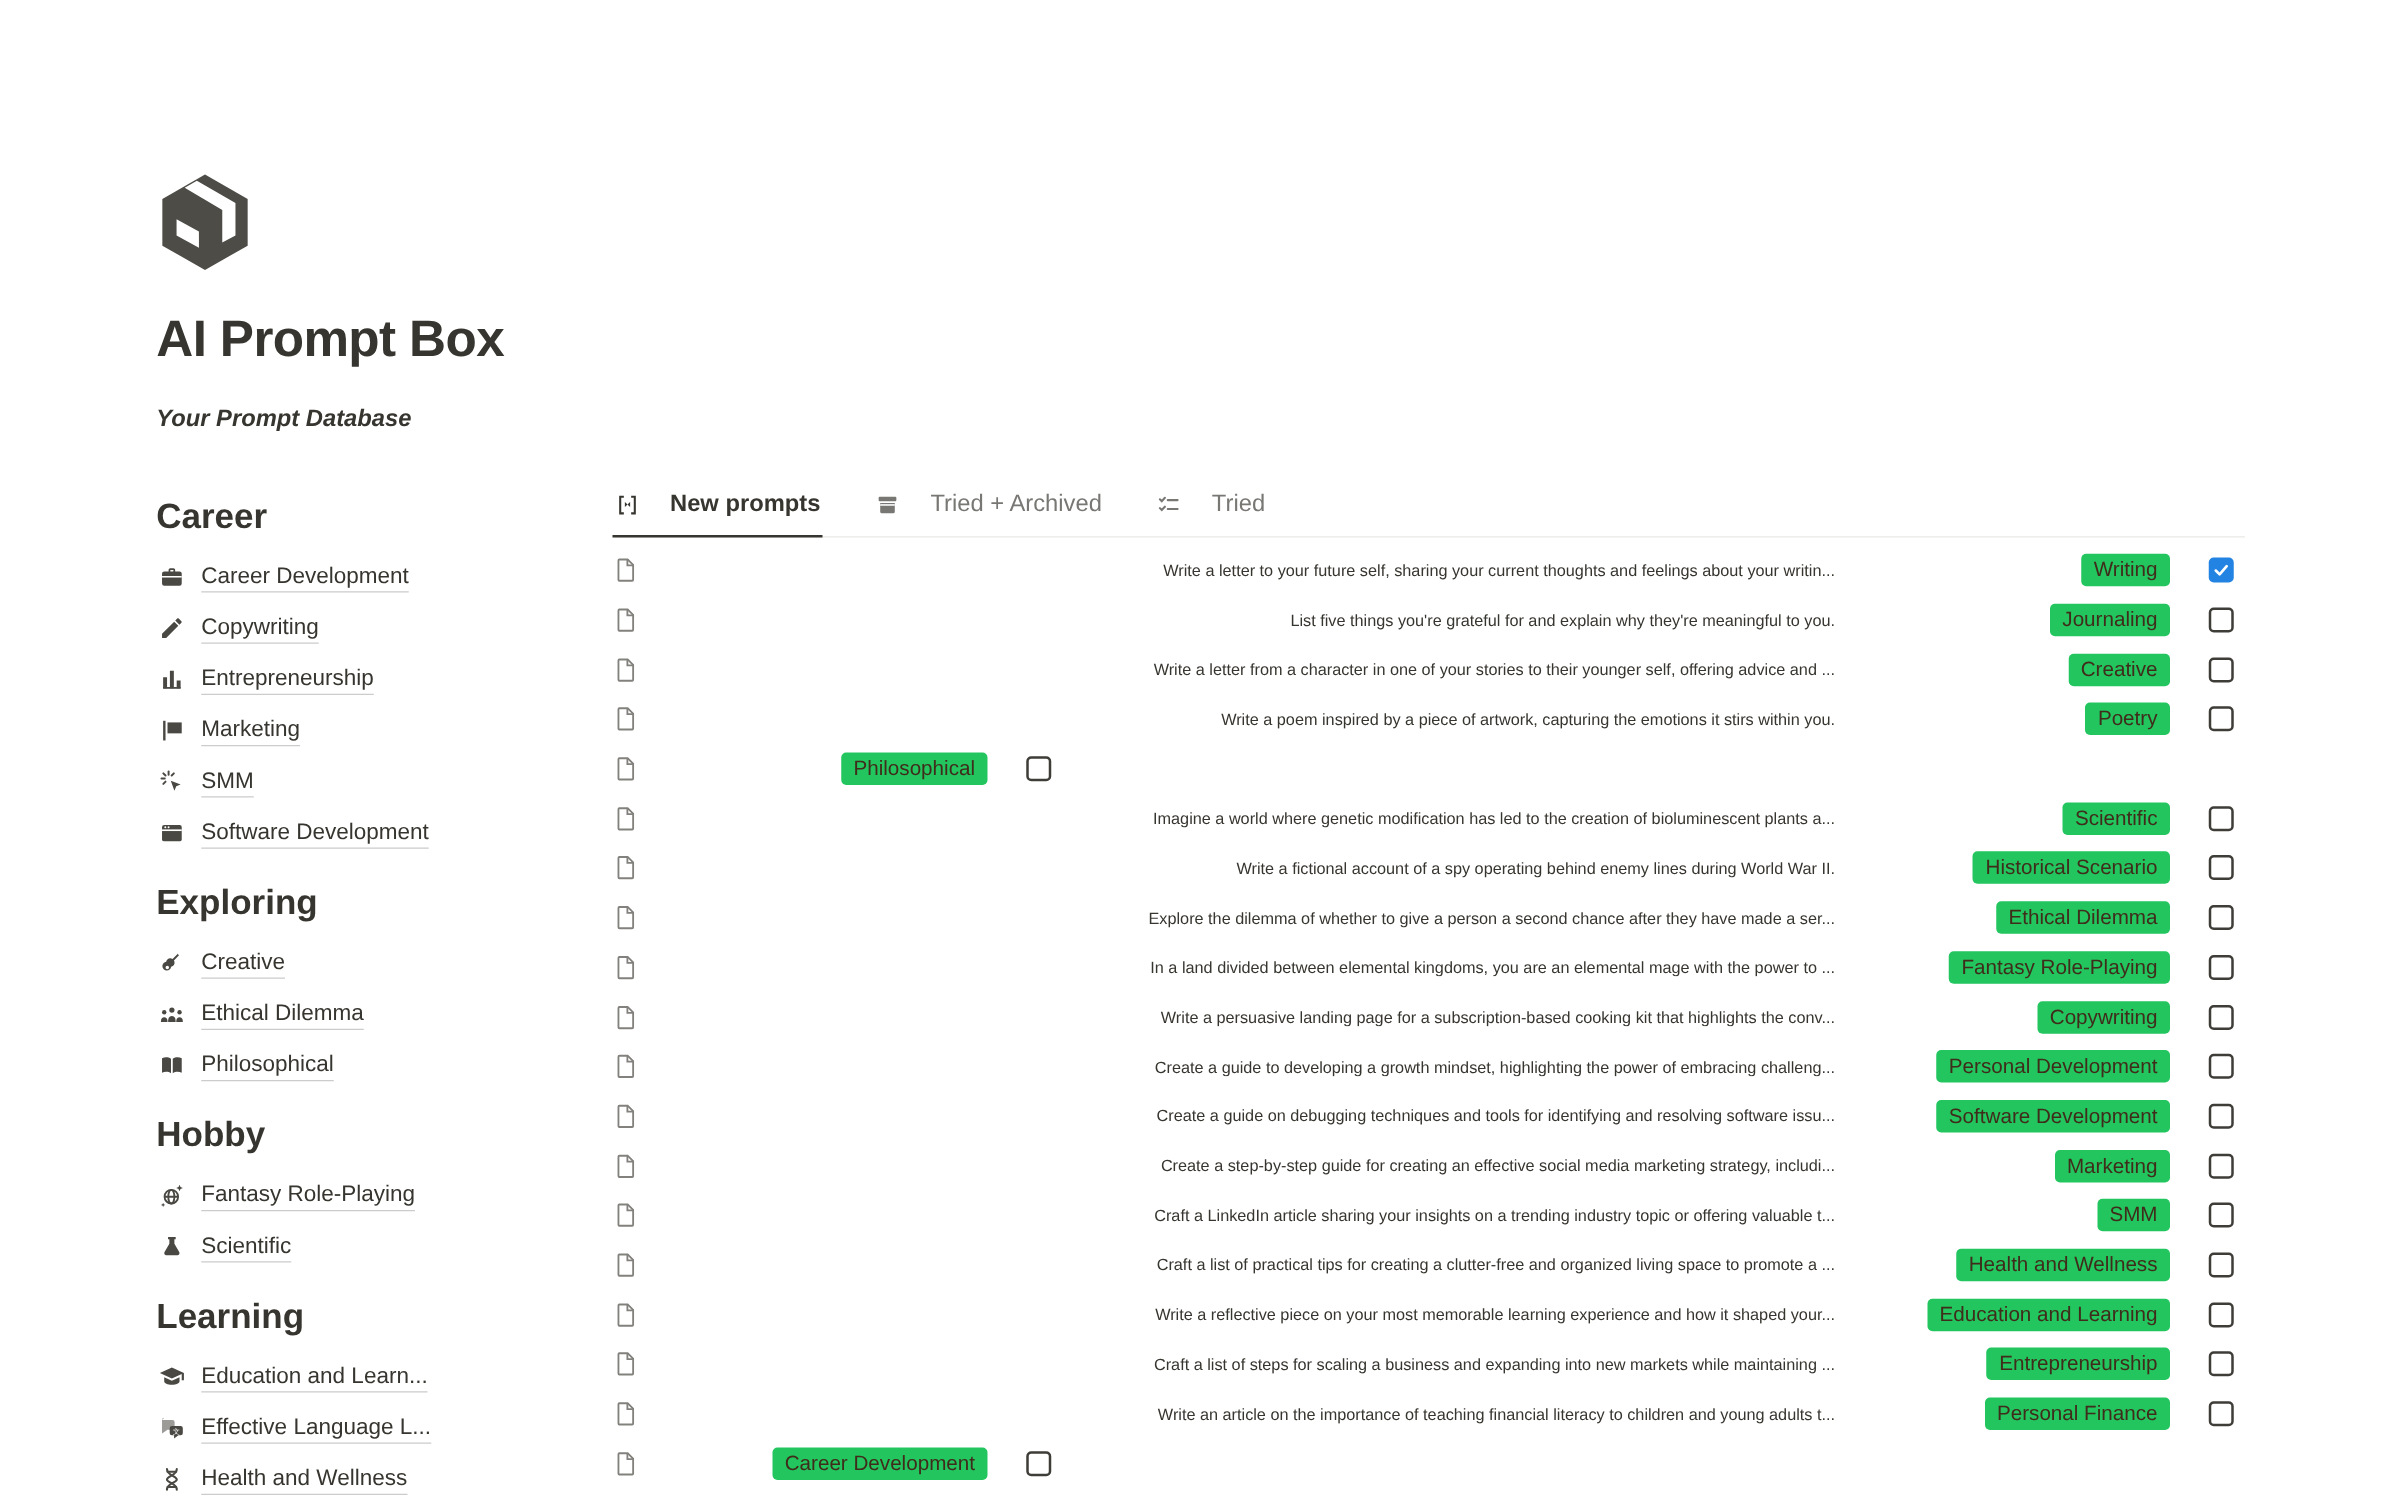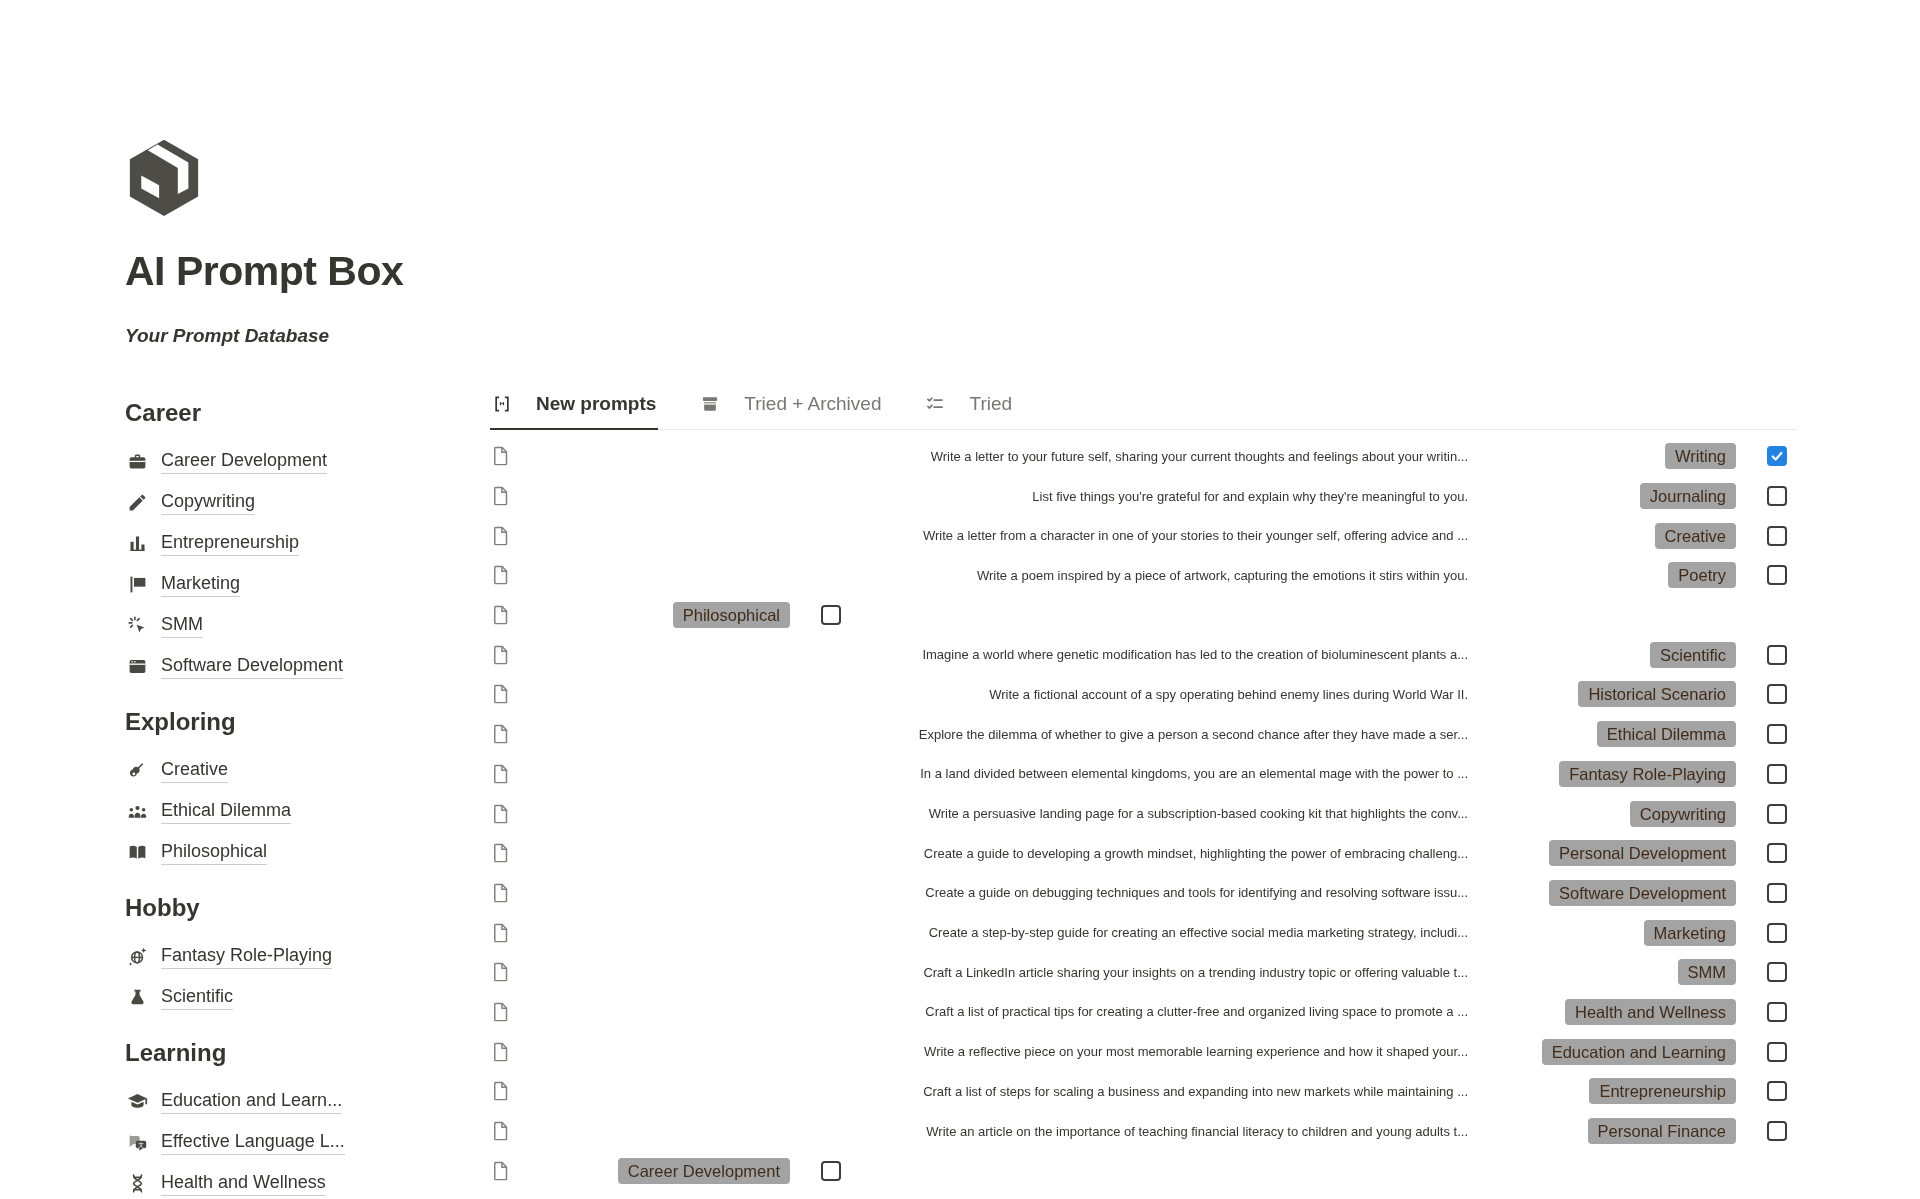--- a/index.html
+++ b/index.html
@@ -6,21 +6,21 @@
   html,body { width:1920px; height:1199px; overflow:hidden; background:#ffffff;
               font-family:"Liberation Sans", sans-serif; color:#37352F; }
 
   
   .sidebar { position:absolute; left:125px; top:0; width:350px; }
   .logo { margin-top:138px; width:78px; height:78px; }
   .page-title { margin-top:32px; font-size:41px; font-weight:bold; letter-spacing:-0.5px; }
   .page-subtitle { margin-top:30px; font-size:19px; font-weight:bold; font-style:italic; }
   .side-section { margin-top:20px; }
   .side-section:first-of-type { margin-top:51px; }
-  .section-title { font-size:24px; font-weight:bold; line-height:30px; margin-bottom:13px; }
+  .section-title { font-size:28px; font-weight:bold; line-height:30px; margin-bottom:13px; }
   .side-item { height:41px; display:flex; align-items:center; cursor:pointer; }
   .side-item .s-icon { width:24px; height:24px; margin-right:12px; display:flex; align-items:center; justify-content:center; flex:none; }
   .side-item .s-icon svg { width:21px; height:21px; }
   .link-text { font-size:18px; color:#37352F; border-bottom:1px solid rgba(55,53,47,0.25); padding-bottom:2px; white-space:nowrap; }
 
   
   .main { position:absolute; left:490px; top:385px; width:1306px; }
   .tabbar { display:flex; gap:40px; border-bottom:1px solid #E9E9E7; }
   .tab { display:flex; align-items:center; gap:24px; padding:8px 2px 13px 2px;
          border-bottom:2.5px solid transparent; margin-bottom:-1.5px;
@@ -28,21 +28,21 @@
   .tab.active { color:#37352F; font-weight:bold; border-bottom-color:#37352F; }
   .tab .t-icon { width:20px; height:20px; display:flex; align-items:center; }
   .tab .t-icon svg { width:20px; height:20px; }
 
   .rows { margin-top:7px; }
   .row { height:39.7px; display:flex; align-items:center; }
   .row .f-icon { width:22px; height:22px; margin-right:10px; flex:none; display:flex; align-items:center; }
   .row-title { flex:1 1 auto; min-width:0; overflow:hidden; white-space:nowrap; font-size:13px;text-align:right; }
   .row-title span { border-bottom:1px solid rgba(55,53,47,0.25); padding-bottom:2.5px; cursor:pointer; }
   .tag-cell { flex:none; min-width:268px; display:flex; justify-content:flex-end; }
-  .tag { background:#a3a3a3; color:#402C1B; font-size:16.5px; line-height:26px;
+  .tag { background:#22c55e; color:#402C1B; font-size:16.5px; line-height:26px;
          padding:0 10px; border-radius:4px; white-space:nowrap; }
   .cb-cell { flex:none; width:60px; display:flex; justify-content:flex-end; padding-right:9px; }
   .checkbox { width:20px; height:20px; border:2px solid #3f3d38; border-radius:4px; background:#fff; cursor:pointer; }
   .checkbox.checked { border:none; background:#2383E2; display:flex; align-items:center; justify-content:center; }
   .checkbox.checked svg { width:14px; height:14px; }
 </style>
 </head>
 <body>
 
 <div class="sidebar">

